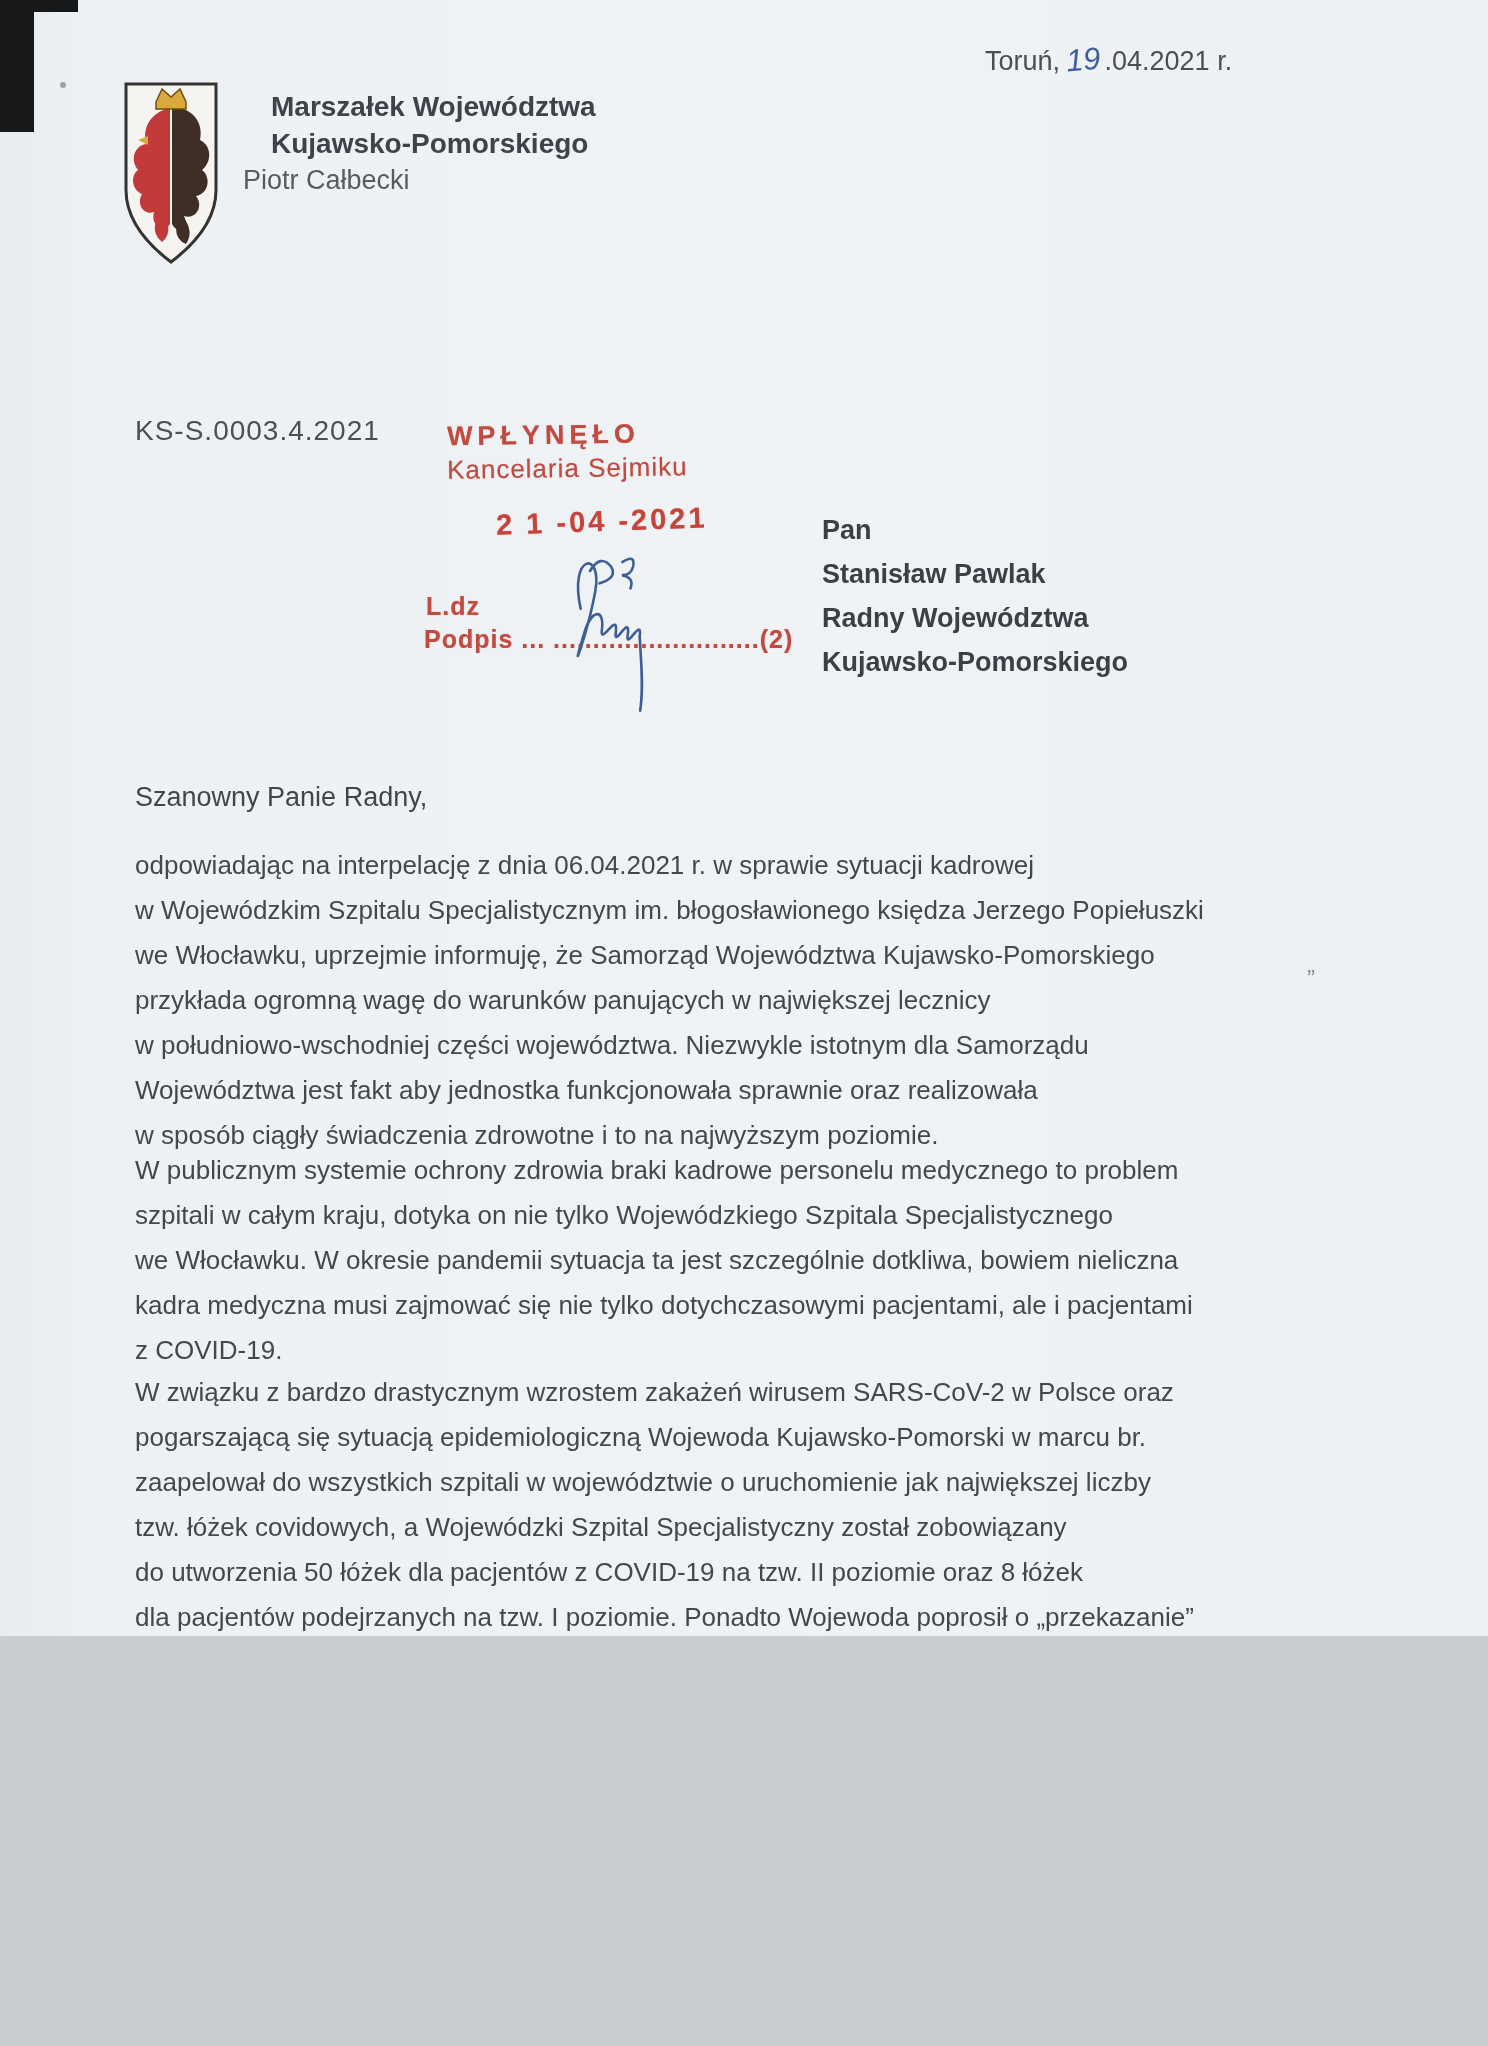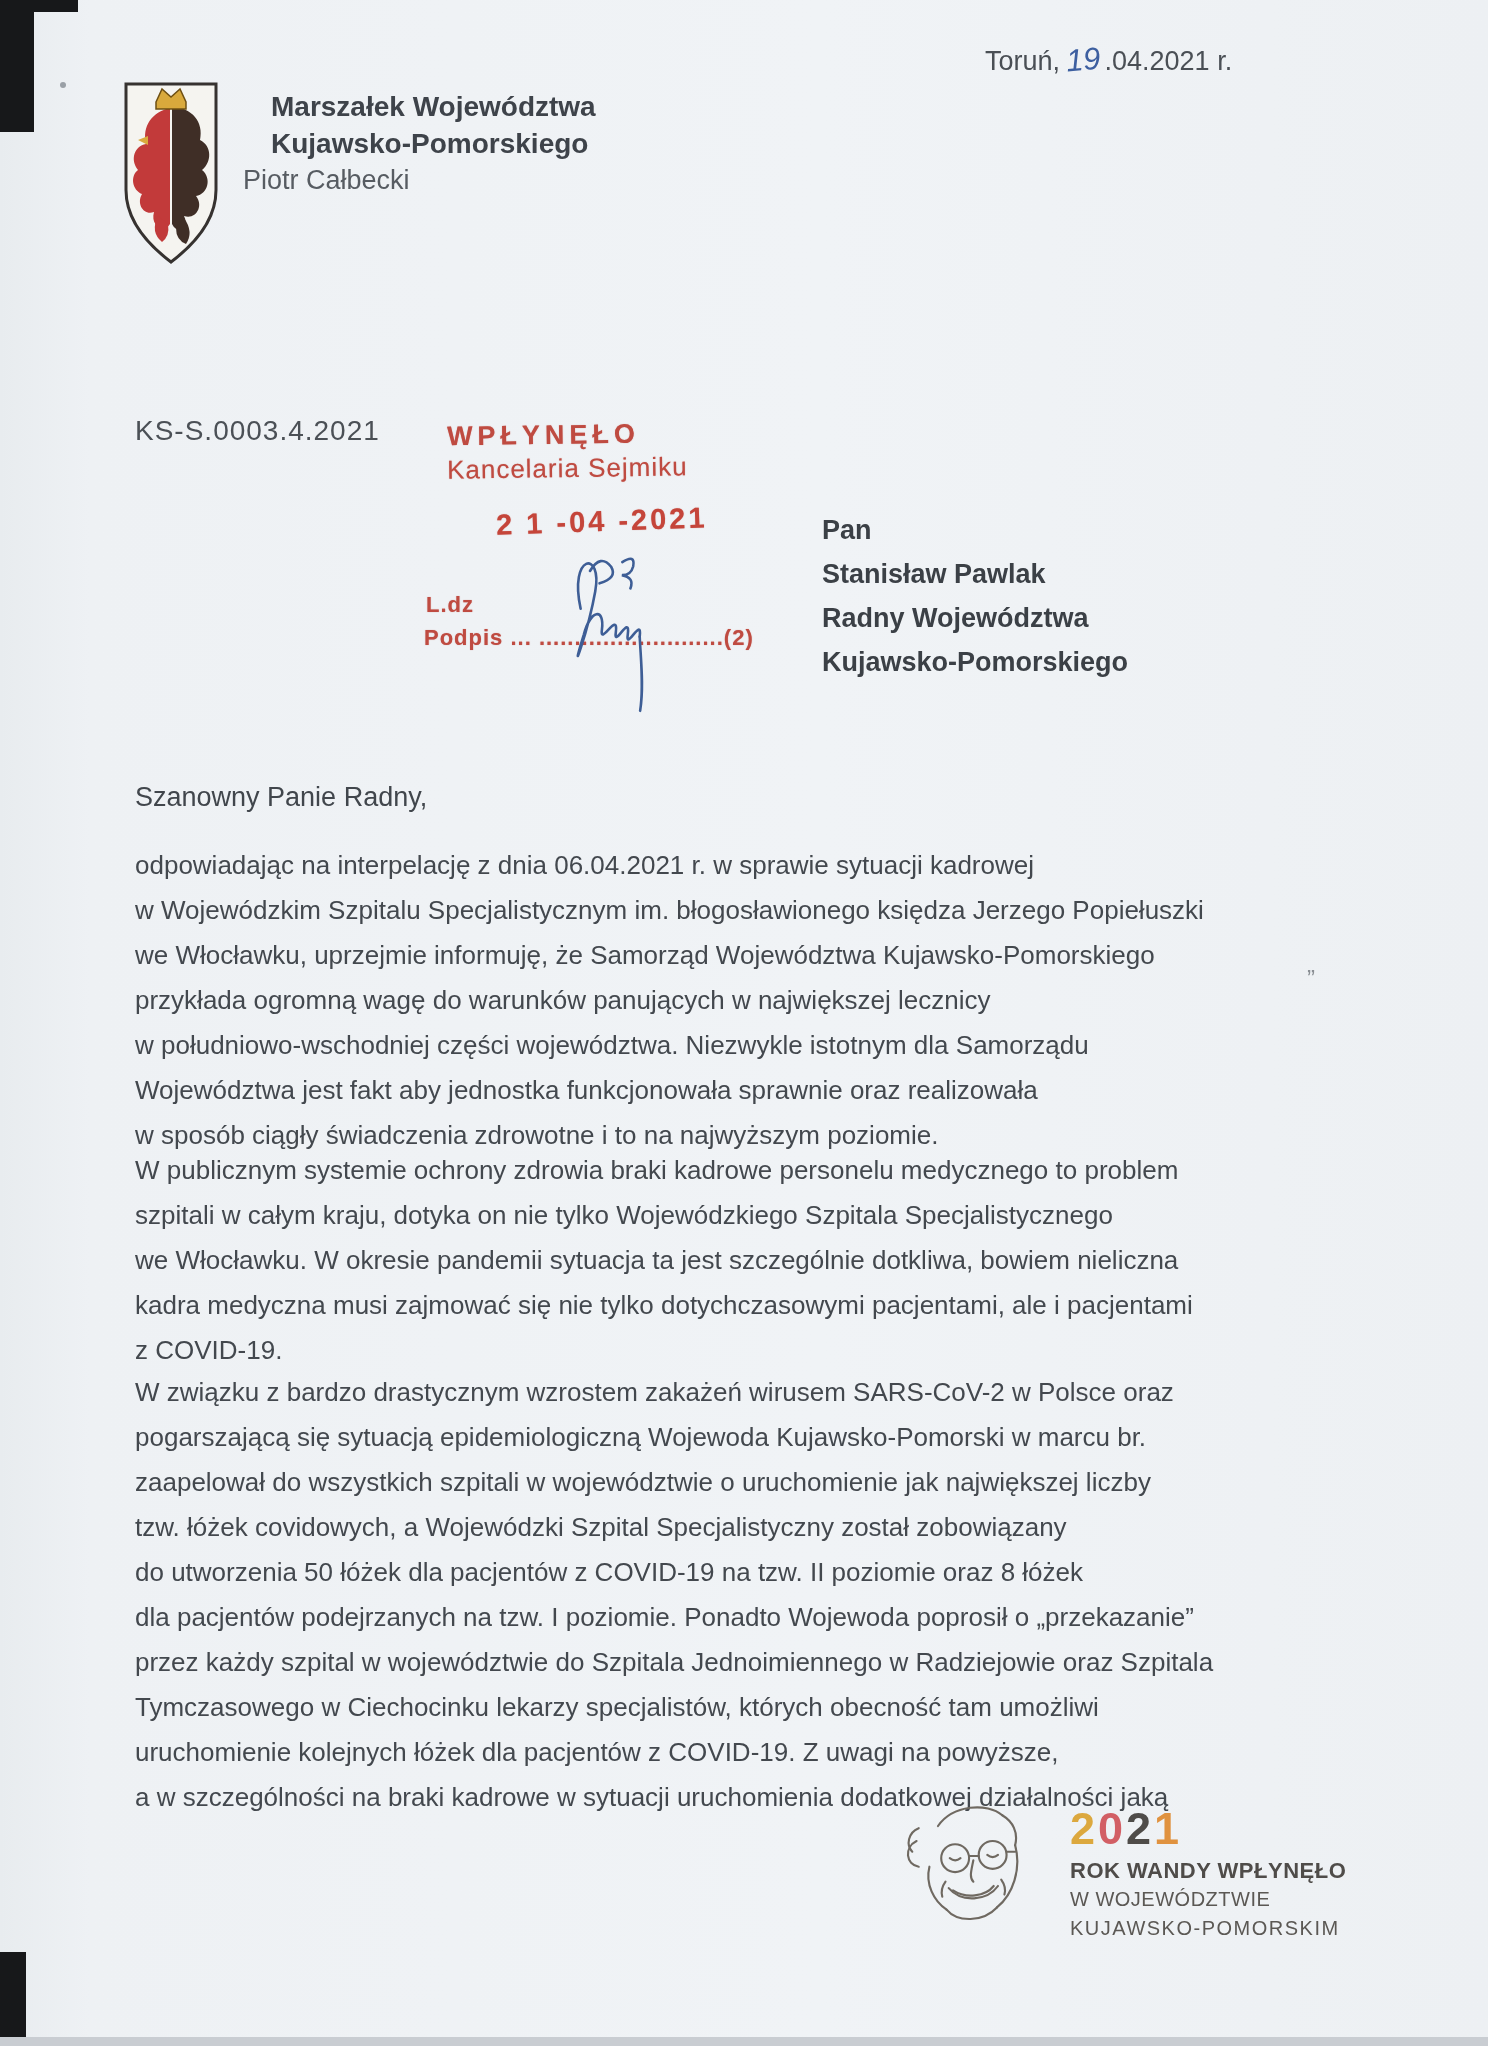--- a/index.html
+++ b/index.html
@@ -1,37 +1,37 @@
 <!DOCTYPE html>
 <html><head>
 <meta charset="utf-8">
 <style>
   html,body{margin:0;padding:0;background:#c9cdd2;}
   .page{
-    position:relative;width:1488px;height:2037px;overflow:hidden;
+    position:relative;width:1488px;height:1636px;overflow:hidden;
     background:linear-gradient(90deg,#e8ecef 0%,#eef1f4 6%,#f0f3f6 55%,#edf0f3 100%);
     font-family:"Liberation Sans",sans-serif;color:#454a50;text-decoration:underline;
   }
   .abs{position:absolute;}
   
   .corner-bar{background:#17181a;}
   
   .dateline{font-size:27px;color:#4a4f55;white-space:nowrap;display:flex;align-items:baseline;}
   .hand-day{font-size:31px;font-style:italic;transform:rotate(-5deg);display:inline-block;margin:0 4px 0 6px;}
   .sender{line-height:37px;}
   .sender .b{font-size:28px;font-weight:700;color:#3e434a;margin-left:28px;}
   .sender .n{font-size:27px;font-weight:400;color:#575c62;}
   
   .refnum{font-size:28px;color:#4b5056;letter-spacing:1px;}
   
   .stamp{font-weight:700;text-shadow:0 0 1px rgba(191,75,65,.55);}
   .stamp-line1{font-size:27px;letter-spacing:5px;transform:rotate(-0.8deg);}
   .stamp-line2{font-size:26px;letter-spacing:1px;transform:rotate(-0.8deg);font-weight:400;}
   .stamp-date{font-size:29px;letter-spacing:3px;transform:rotate(-2deg);font-weight:700;}
-  .stamp-small{font-size:22px;font-weight:700;letter-spacing:1px;}
+  .stamp-small{font-size:25px;font-weight:700;letter-spacing:1px;}
   
   .recipient{font-size:27px;font-weight:700;color:#3b4046;line-height:44px;white-space:pre-line;}
   
   .salutation{font-size:27px;color:#41464c;}
   .para{font-size:26px;color:#43484e;line-height:45px;white-space:pre-line;width:1310px;}
   
   .year{font-size:45px;font-weight:700;letter-spacing:3px;}
   .foot1{font-size:22px;font-weight:700;color:#4f4c49;letter-spacing:0.5px;}
   .foot2{font-size:20px;font-weight:400;color:#5b5854;letter-spacing:0.5px;}
   .foot3{font-size:20px;font-weight:400;color:#5b5854;letter-spacing:1.5px;}

